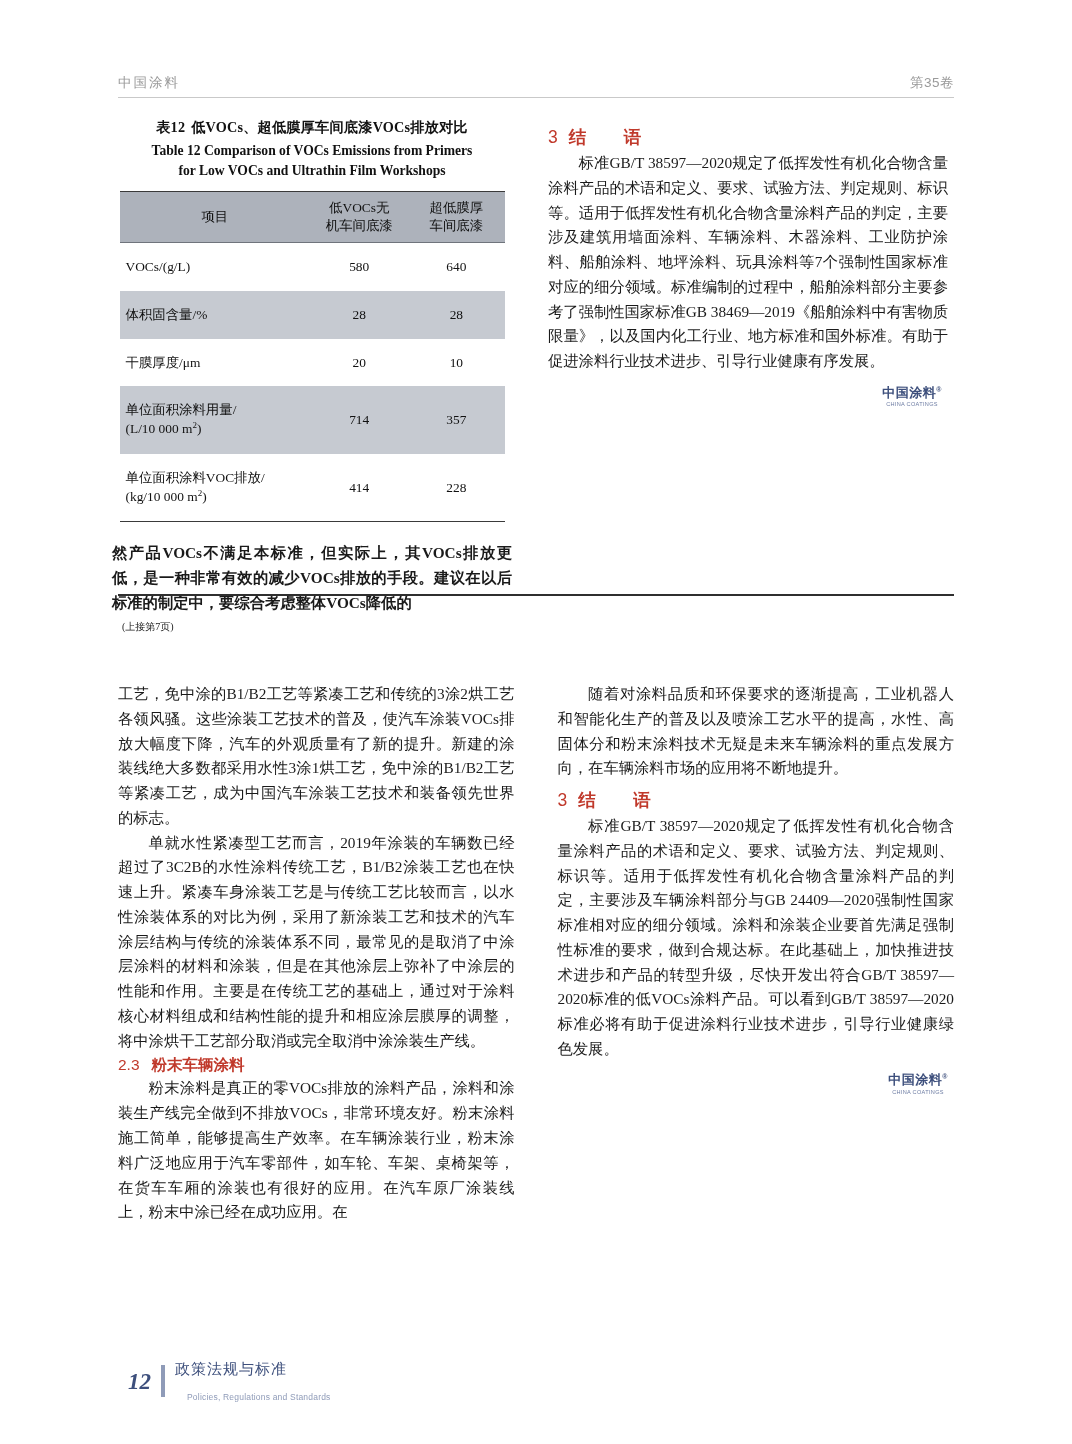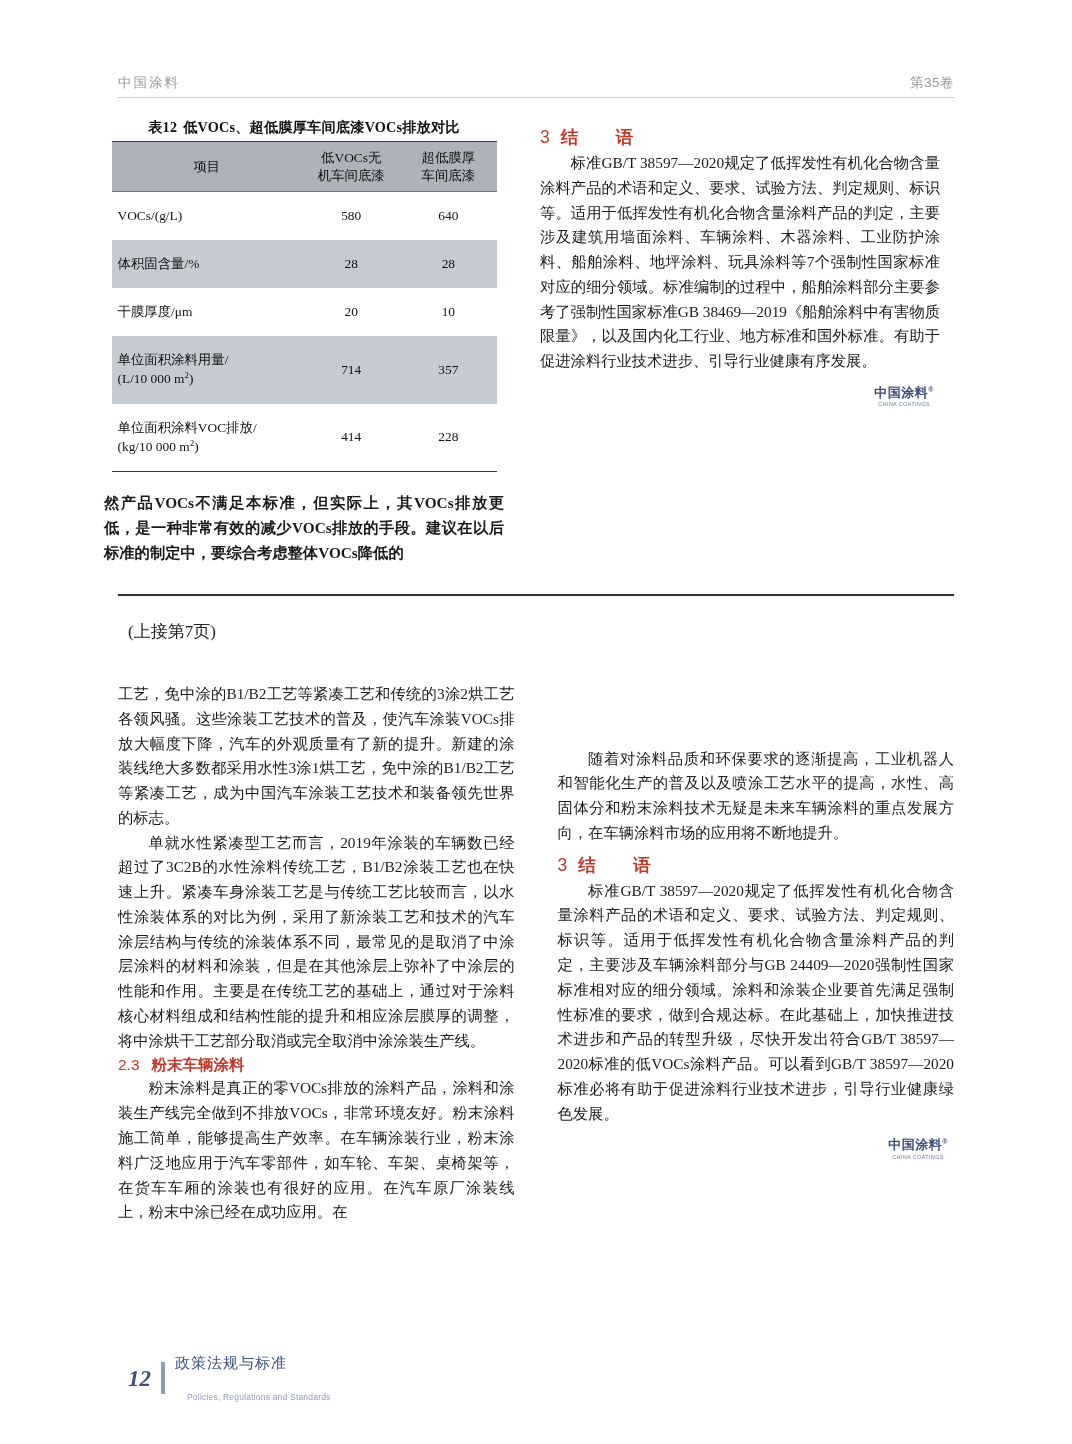--- a/index.html
+++ b/index.html
@@ -41,21 +41,21 @@
     left: 118px;
     top: 97px;
     width: 836px;
     height: 1px;
     background: #c9c9c9;
   }
 
   
   .cols {
     position: absolute;
-    left: 104px;
+    left: 112px;
     top: 118px;
     width: 836px;
     display: flex;
     gap: 36px;
   }
   .col { width: 400px; }
 
   
   .tbl-caption-cn {
     text-align: center;
@@ -167,35 +167,34 @@
   .midrule {
     position: absolute;
     left: 118px;
     top: 594px;
     width: 836px;
     height: 1.6px;
     background: #2f2f2f;
   }
   .contfrom {
     position: absolute;
-    left: 128px;
+    left: 122px;
     top: 620px;
-    font-size: 17px;
+    font-size: 10px;
     color: #222;
   }
 
   
   .cols2 {
     position: absolute;
     left: 118px;
     top: 682px;
     width: 836px;
     display: flex;
     gap: 43px;
-    align-items: center;
   }
 
   
   .footer {
     position: absolute;
     left: 128px;
     bottom: 42px;
     display: flex;
     align-items: center;
     gap: 10px;
@@ -217,21 +216,21 @@
   .footer .ftxt .cn {
     font-size: 15px;
     color: #3d4f7c;
     letter-spacing: 1px;
     font-family: "Liberation Sans", "DejaVu Sans", sans-serif;
   }
   .footer .ftxt .en {
     font-size: 8.5px;
     color: #8f9bb8;
     letter-spacing: 0.2px;
-    margin-top: 20px;
+    margin-top: 14px;
     font-family: "Liberation Sans", "DejaVu Sans", sans-serif;
     padding-left: 12px;
   }
 </style>
 </head>
 <body>
 
 <div class="page">
 
   <div class="runhead">
@@ -239,20 +238,24 @@
     <span class="vol">第35卷</span>
   </div>
   <div class="runhead-rule"></div>
 
   <div class="cols">
 
     <div class="col">
 
       <div class="tbl-caption-cn">
         <span class="num">表12</span><span>低VOCs、超低膜厚车间底漆VOCs排放对比</span>
+      </div>
+      <div class="tbl-caption-en">
+        <div>Table 12   Comparison of VOCs Emissions from Primers</div>
+        <div>for Low VOCs and Ultrathin Film Workshops</div>
       </div>
 
       <table class="data">
         <thead>
           <tr>
             <th class="item">项目</th>
             <th class="c">
               <div>低VOCs无</div>
               <div>机车间底漆</div>
             </th>

